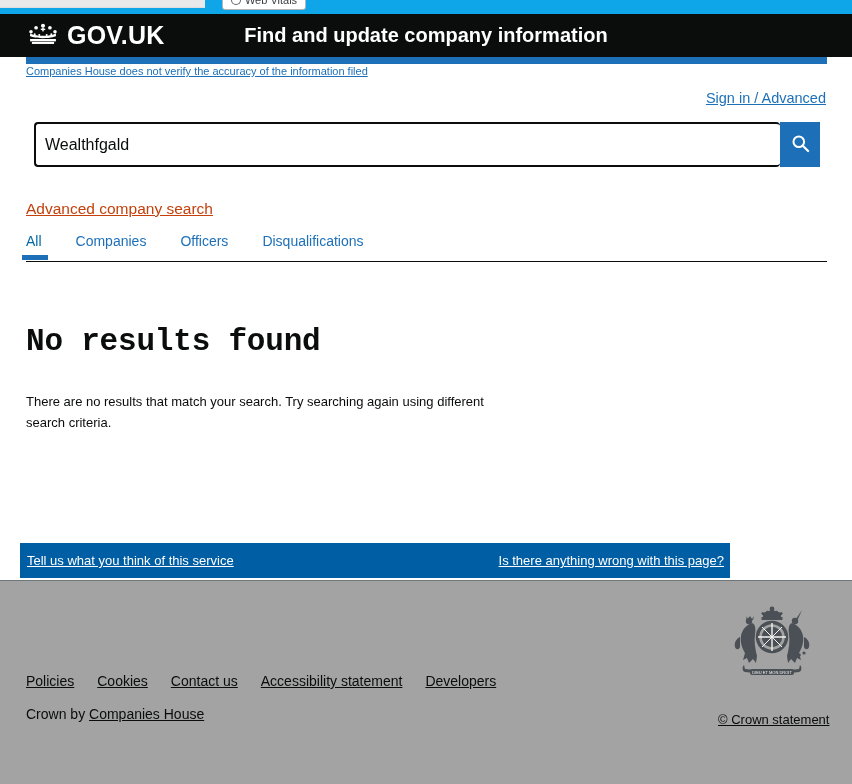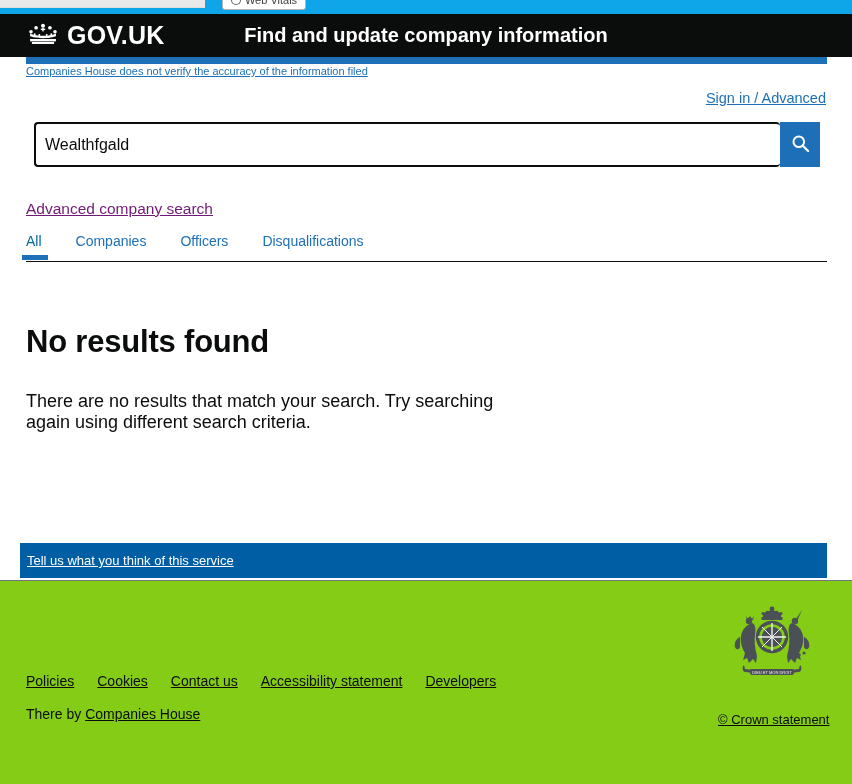--- a/index.html
+++ b/index.html
@@ -160,21 +160,21 @@
     justify-content: center;
     padding: 0;
   }
 
   
   .advanced-link {
     position: absolute;
     top: 200px;
     left: 26px;
     font-size: 15.5px;
-    color: #701a75;
+    color: #c2410c;
     text-decoration: underline;
   }
 
   
   .tabs {
     position: absolute;
     top: 233px;
     left: 26px;
     width: 801px;
     height: 28px;
@@ -207,38 +207,39 @@
   
   .results-heading {
     position: absolute;
     top: 324px;
     left: 26px;
     font-size: 31px;
     font-weight: bold;
     color: #0b0c0c;
     margin: 0;
     letter-spacing: -0.2px;
+    font-family: Liberation Mono, monospace;
   }
   .results-body {
     position: absolute;
     top: 391px;
     left: 26px;
     width: 480px;
-    font-size: 18px;
+    font-size: 13px;
     line-height: 21px;
     color: #0b0c0c;
     margin: 0;
   }
 
   
   .feedback-banner {
     position: absolute;
     top: 543px;
     left: 20px;
-    width: 807px;
+    width: 710px;
     height: 35px;
     background: #005ea5;
     display: flex;
     align-items: center;
     justify-content: space-between;
     box-sizing: border-box;
     padding: 0 6px 0 7px;
   }
   .feedback-link {
     color: #ffffff;
@@ -247,21 +248,21 @@
     white-space: nowrap;
   }
 
   
   .footer {
     position: absolute;
     top: 580px;
     left: 0;
     width: 852px;
     height: 204px;
-    background: #84cc16;
+    background: #a3a3a3;
     border-top: 1px solid #6f777b;
   }
   .footer-links {
     position: absolute;
     top: 92px;
     left: 26px;
     display: flex;
     gap: 23px;
   }
   .footer-link {
@@ -359,33 +360,34 @@
   <a class="tab" href="#">Companies</a>
   <a class="tab" href="#">Officers</a>
   <a class="tab" href="#">Disqualifications</a>
 </div>
 
 <h1 class="results-heading">No results found</h1>
 <p class="results-body">There are no results that match your search. Try searching again using different search criteria.</p>
 
 <div class="feedback-banner">
   <a class="feedback-link" href="#">Tell us what you think of this service</a>
+  <a class="feedback-link" href="#">Is there anything wrong with this page?</a>
 </div>
 
 <div class="footer">
   <div class="footer-links">
     <a class="footer-link" href="#">Policies</a>
     <a class="footer-link" href="#">Cookies</a>
     <a class="footer-link" href="#">Contact us</a>
     <a class="footer-link" href="#">Accessibility statement</a>
     <a class="footer-link" href="#">Developers</a>
   </div>
 
   <div class="built-by">
-    <span>There by </span><a href="#">Companies House</a>
+    <span>Crown by </span><a href="#">Companies House</a>
   </div>
 
   <div class="crown-arms">
     <svg width="100" height="82" viewBox="0 0 100 82" aria-hidden="true">
       <g fill="#4a5055">
 
         <circle cx="50" cy="6" r="2.4"></circle>
         <rect x="49.2" y="7" width="1.6" height="3"></rect>
         <rect x="47.4" y="7.6" width="5.2" height="1.3"></rect>
         <path d="M41 12 C41 9.5 44 8 50 8 C56 8 59 9.5 59 12 L59 14 L41 14 Z"></path>

